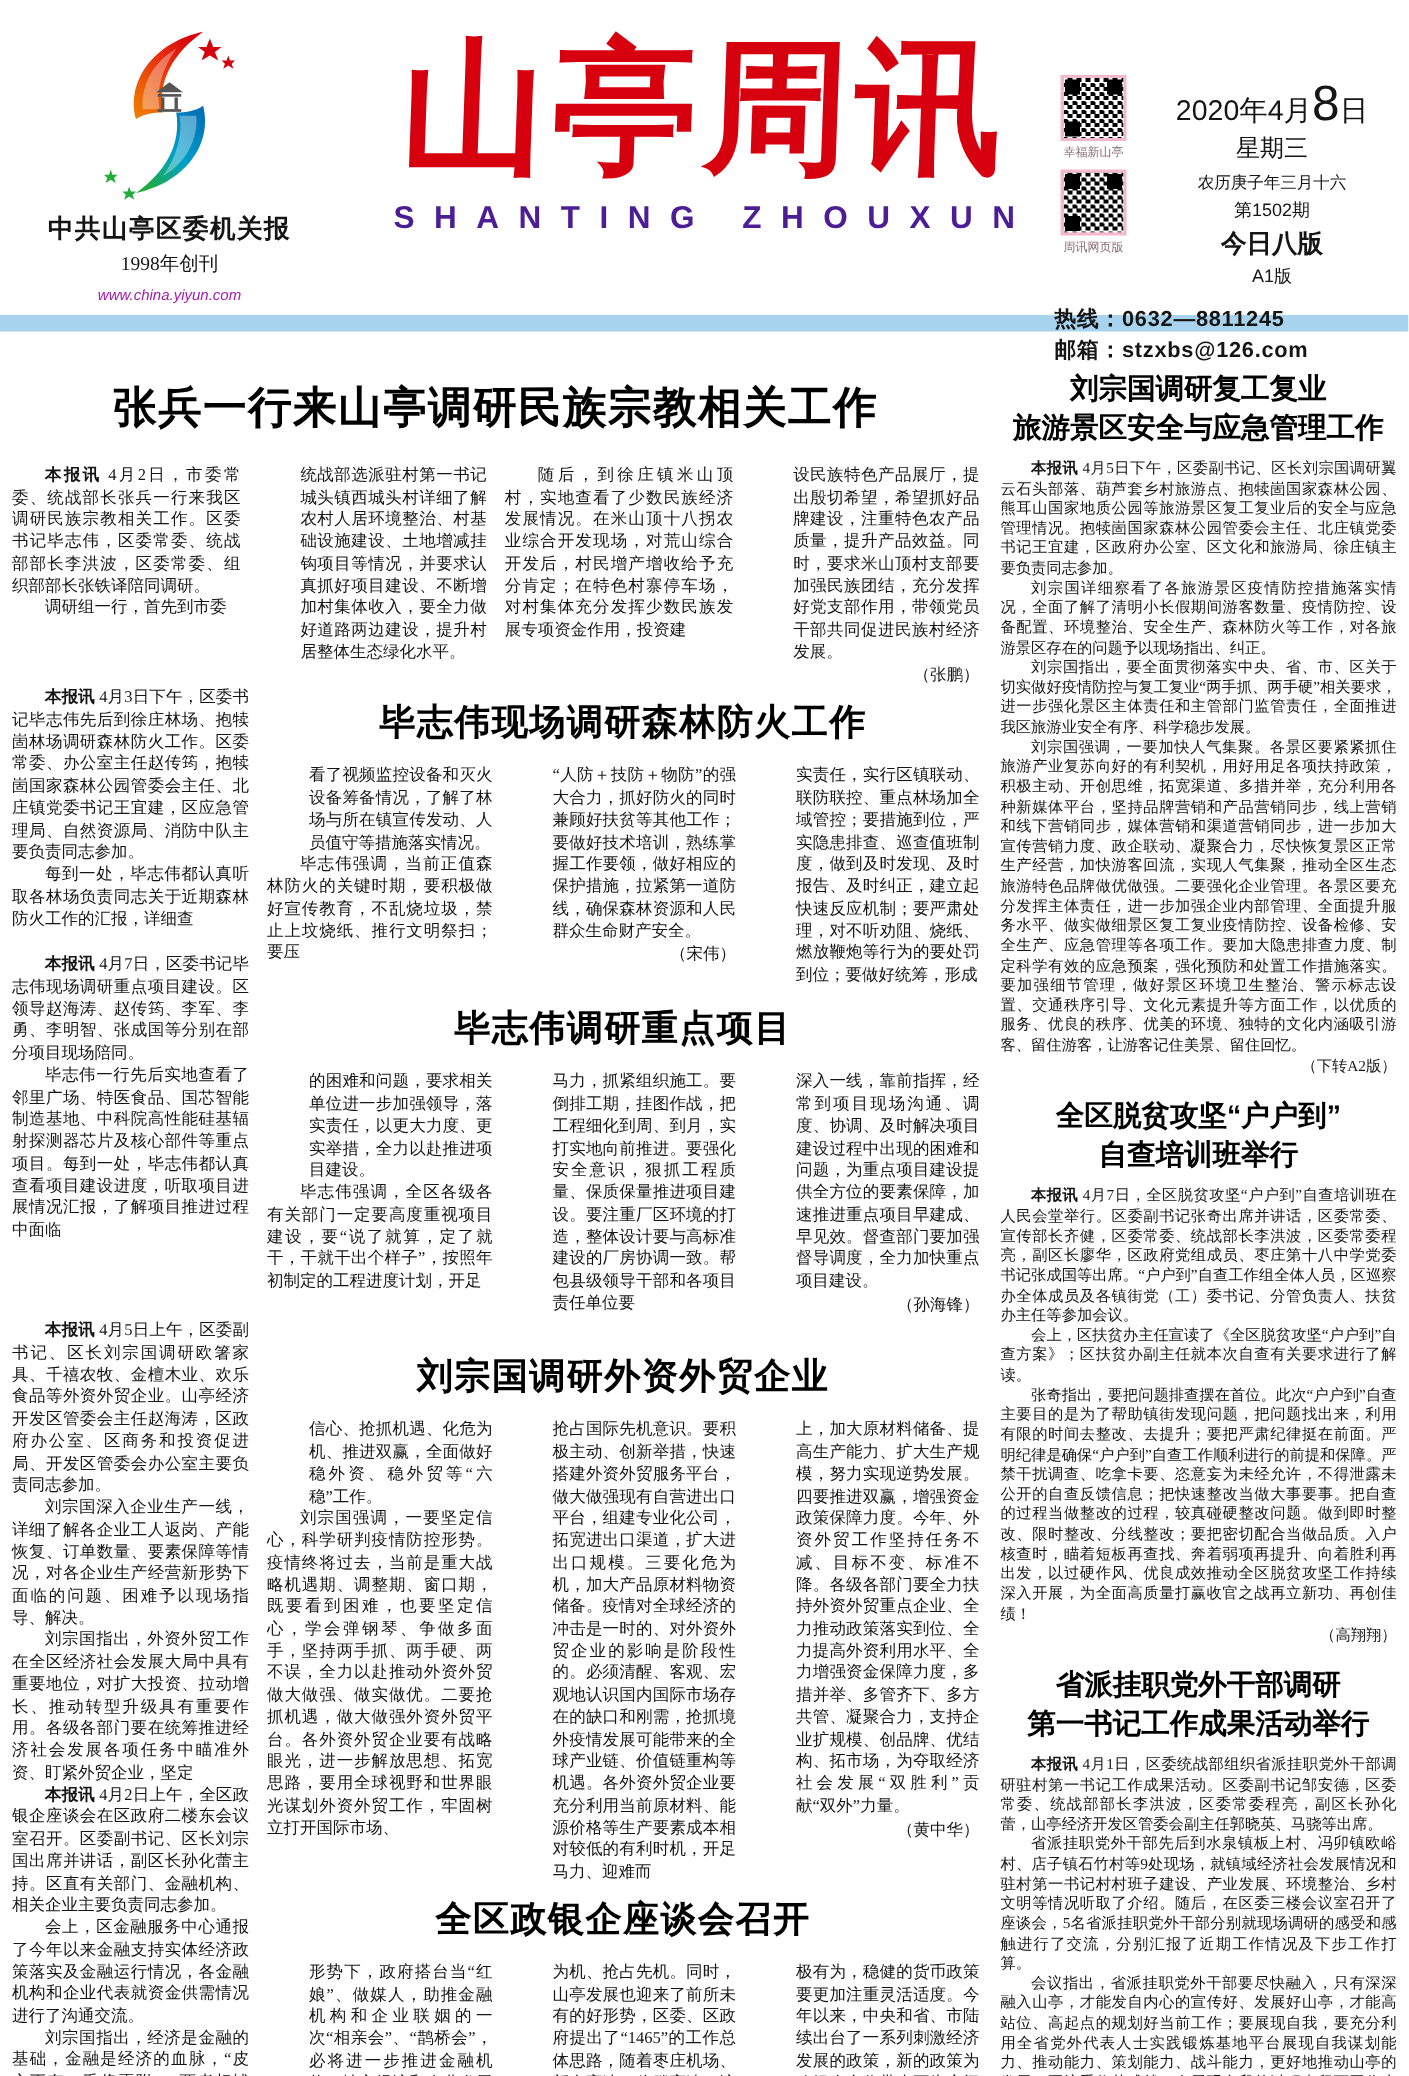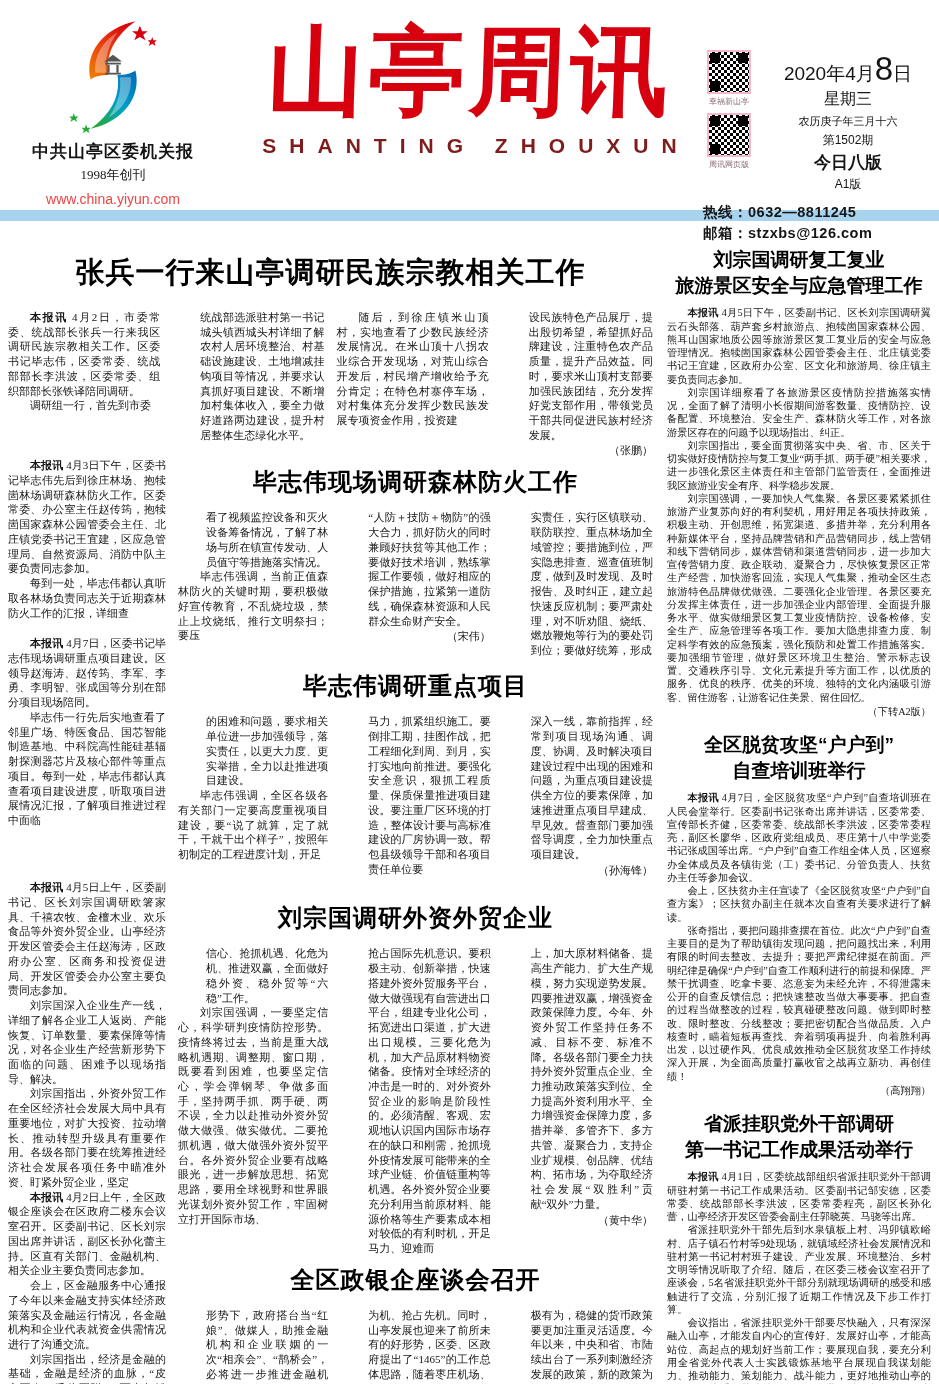--- a/index.html
+++ b/index.html
@@ -6,24 +6,24 @@
   body{
     width:939px;height:1384px;overflow:hidden;background:#fff;color:#151515;
     font-family:"Liberation Serif","DejaVu Serif",serif;
     position:relative;
   }
   
   .hdr{position:relative;height:210px;}
   .hdr-left{position:absolute;left:2px;top:16px;width:222px;text-align:center;}
   .org-line{font-family:"Liberation Sans","DejaVu Sans",sans-serif;font-weight:bold;font-size:17px;margin-top:2px;letter-spacing:1px;}
   .founded{font-size:13px;margin-top:3px;}
-  .website{font-family:"Liberation Sans","DejaVu Sans",sans-serif;font-size:14px;margin-top:7px;color:#ef4444;}
+  .website{font-family:"Liberation Sans","DejaVu Sans",sans-serif;font-size:10px;margin-top:7px;color:#a21caf;font-style:italic;}
   .hdr-center{position:absolute;left:0;right:0;top:22px;text-align:center;pointer-events:none;}
   .masthead{font-size:97px;line-height:1.05;font-weight:900;color:#d7000f;letter-spacing:4px;transform:skewX(-2deg);}
-  .pinyin{margin-top:10px;font-family:"Liberation Sans","DejaVu Sans",sans-serif;font-size:21px;font-weight:600;color:#7f1d1d;letter-spacing:13px;text-indent:13px;}
+  .pinyin{margin-top:10px;font-family:"Liberation Sans","DejaVu Sans",sans-serif;font-size:21px;font-weight:600;color:#4c1d95;letter-spacing:13px;text-indent:13px;}
   .hdr-right{position:absolute;right:6px;top:50px;width:230px;}
   .hdr-right-row{display:flex;gap:8px;}
   .qr-col{width:52px;text-align:center;}
   .qr{width:40px;height:40px;margin:0 auto;border:2px solid #f3b8cb;background-color:#fff;background:
       linear-gradient(#000,#000) 1px 1px/10px 10px no-repeat,
       linear-gradient(#000,#000) 29px 1px/10px 10px no-repeat,
       linear-gradient(#000,#000) 1px 29px/10px 10px no-repeat,
       repeating-conic-gradient(#000 0 25%,#fff 0 50%) 0 0/6px 6px;}
   .qr-label{font-size:8px;color:#8a6a76;margin:2px 0 6px;}
   .date-col{flex:1;text-align:center;font-family:"Liberation Sans","DejaVu Sans",sans-serif;}

